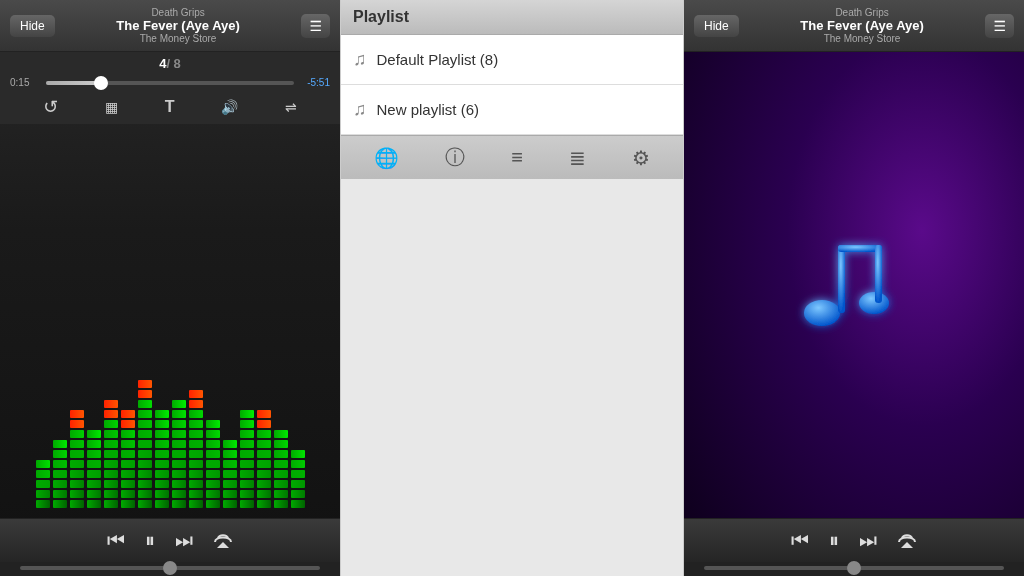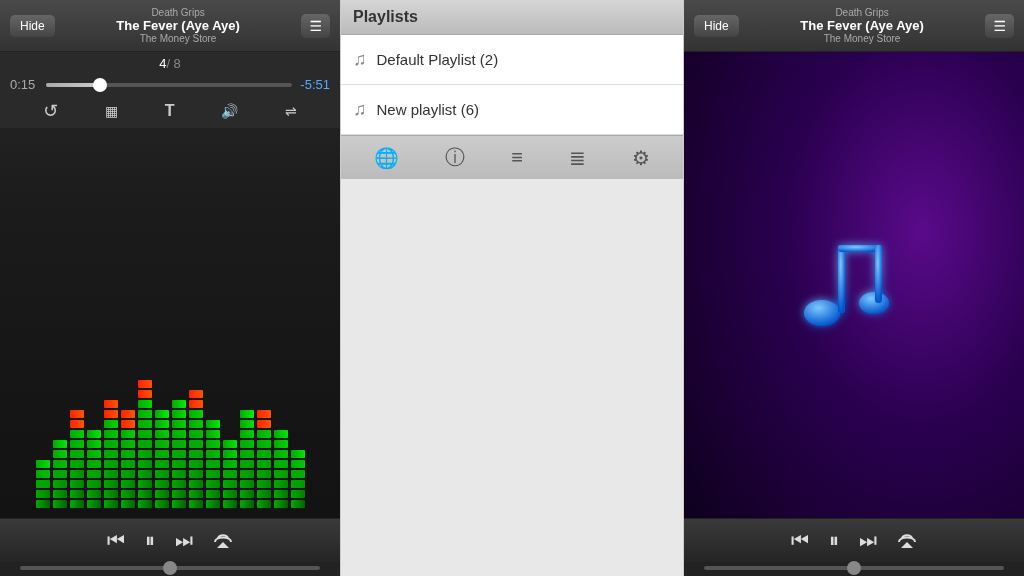--- a/index.html
+++ b/index.html
@@ -76,20 +76,21 @@
       font-size: 14px;
     }
 
     .track-info {
       display: flex;
       justify-content: center;
       align-items: flex-end;
       gap: 6px;
       padding: 4px 10px;
       background: #2a2a2a;
+      font-weight: bold;
     }
 
     .track-number {
       font-size: 13px;
       color: #fff;
     }
 
     .track-number .current {
       color: #fff;
     }
@@ -100,21 +101,21 @@
 
     .progress-bar-container {
       padding: 2px 10px;
       display: flex;
       align-items: center;
       gap: 8px;
       background: #2a2a2a;
     }
 
     .time-label {
-      font-size: 13px;
+      font-size: 10px;
       color: #aaa;
       min-width: 28px;
     }
 
     .time-label.right {
       color: #5af;
       text-align: right;
     }
 
     .progress-bar {
@@ -579,26 +580,26 @@
   </div>
 
   <div class="bottom-slider-area">
     <div class="bottom-slider">
       <div class="bottom-thumb"></div>
     </div>
   </div>
 </div>
 
 <div class="center-panel">
-  <div class="playlists-header">Playlists</div>
+  <div class="playlists-header">Playlist</div>
 
   <div class="playlist-list">
     <div class="playlist-item">
       <span class="playlist-music-icon">♫</span>
-      <span class="playlist-name">Default Playlist (2)</span>
+      <span class="playlist-name">Default Playlist (8)</span>
     </div>
     <div class="playlist-item">
       <span class="playlist-music-icon">♫</span>
       <span class="playlist-name">New playlist (6)</span>
     </div>
   </div>
 
 
   <div class="center-bottom-tabs">
     <span class="tab-icon">🌐</span>

